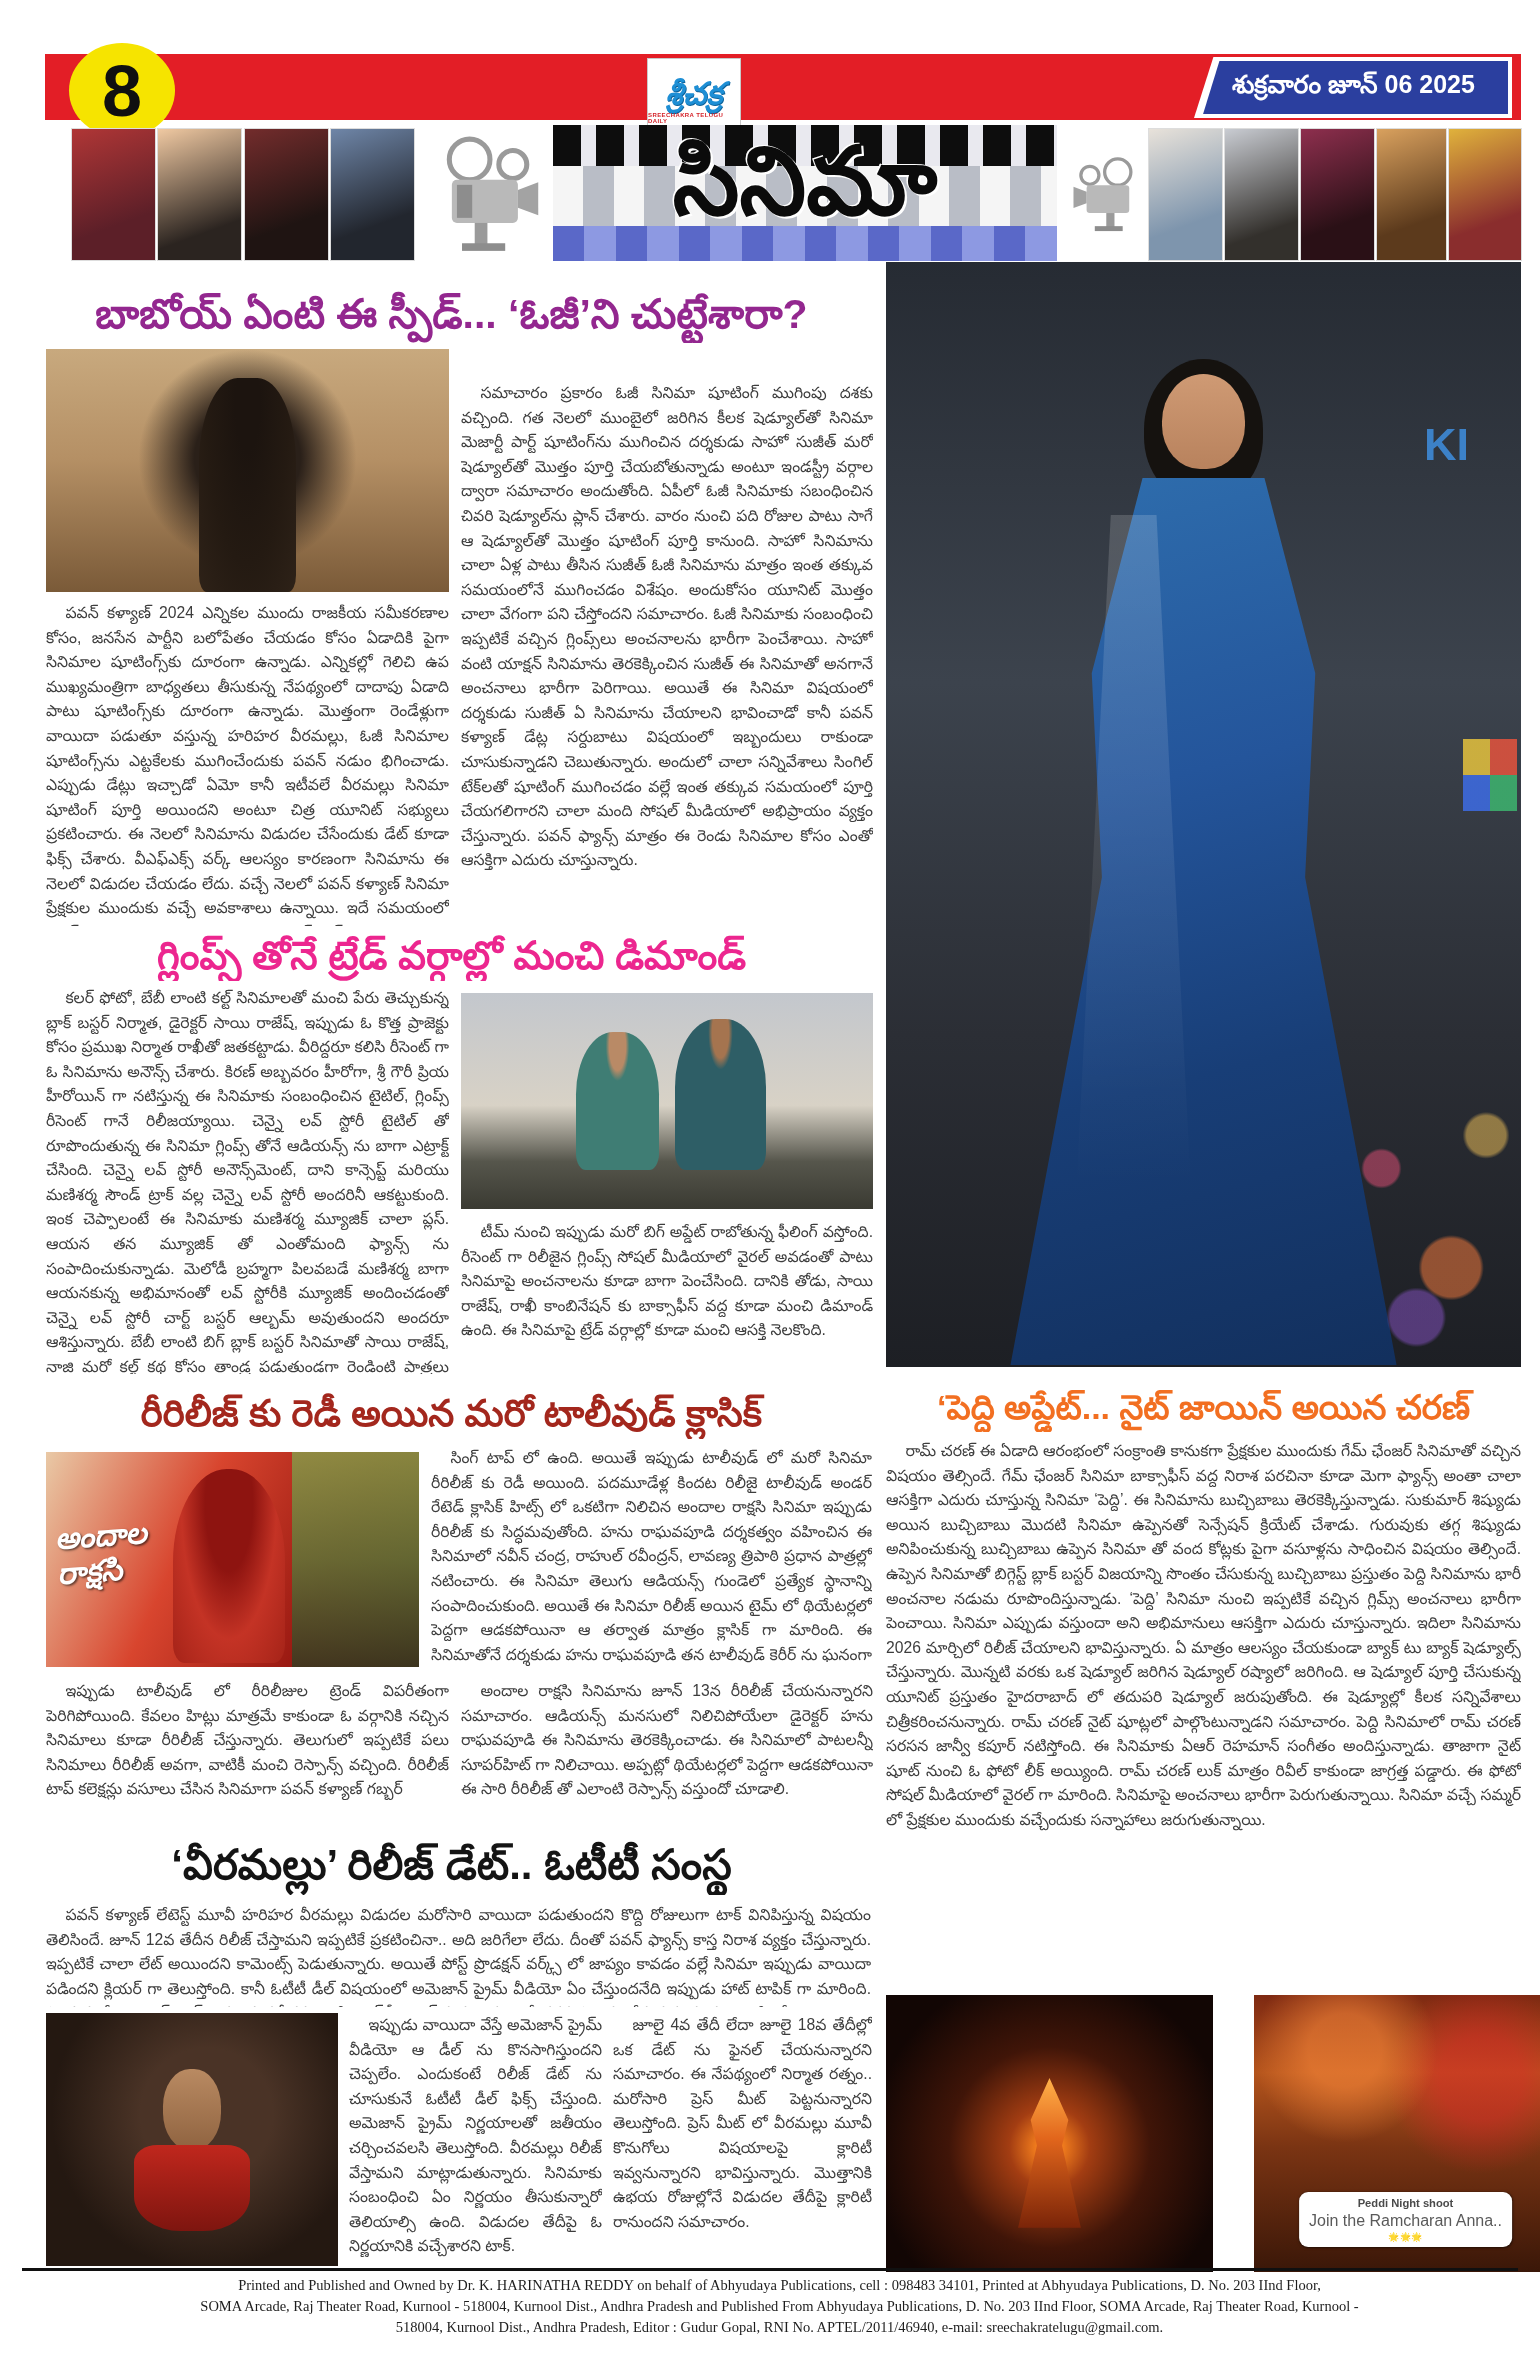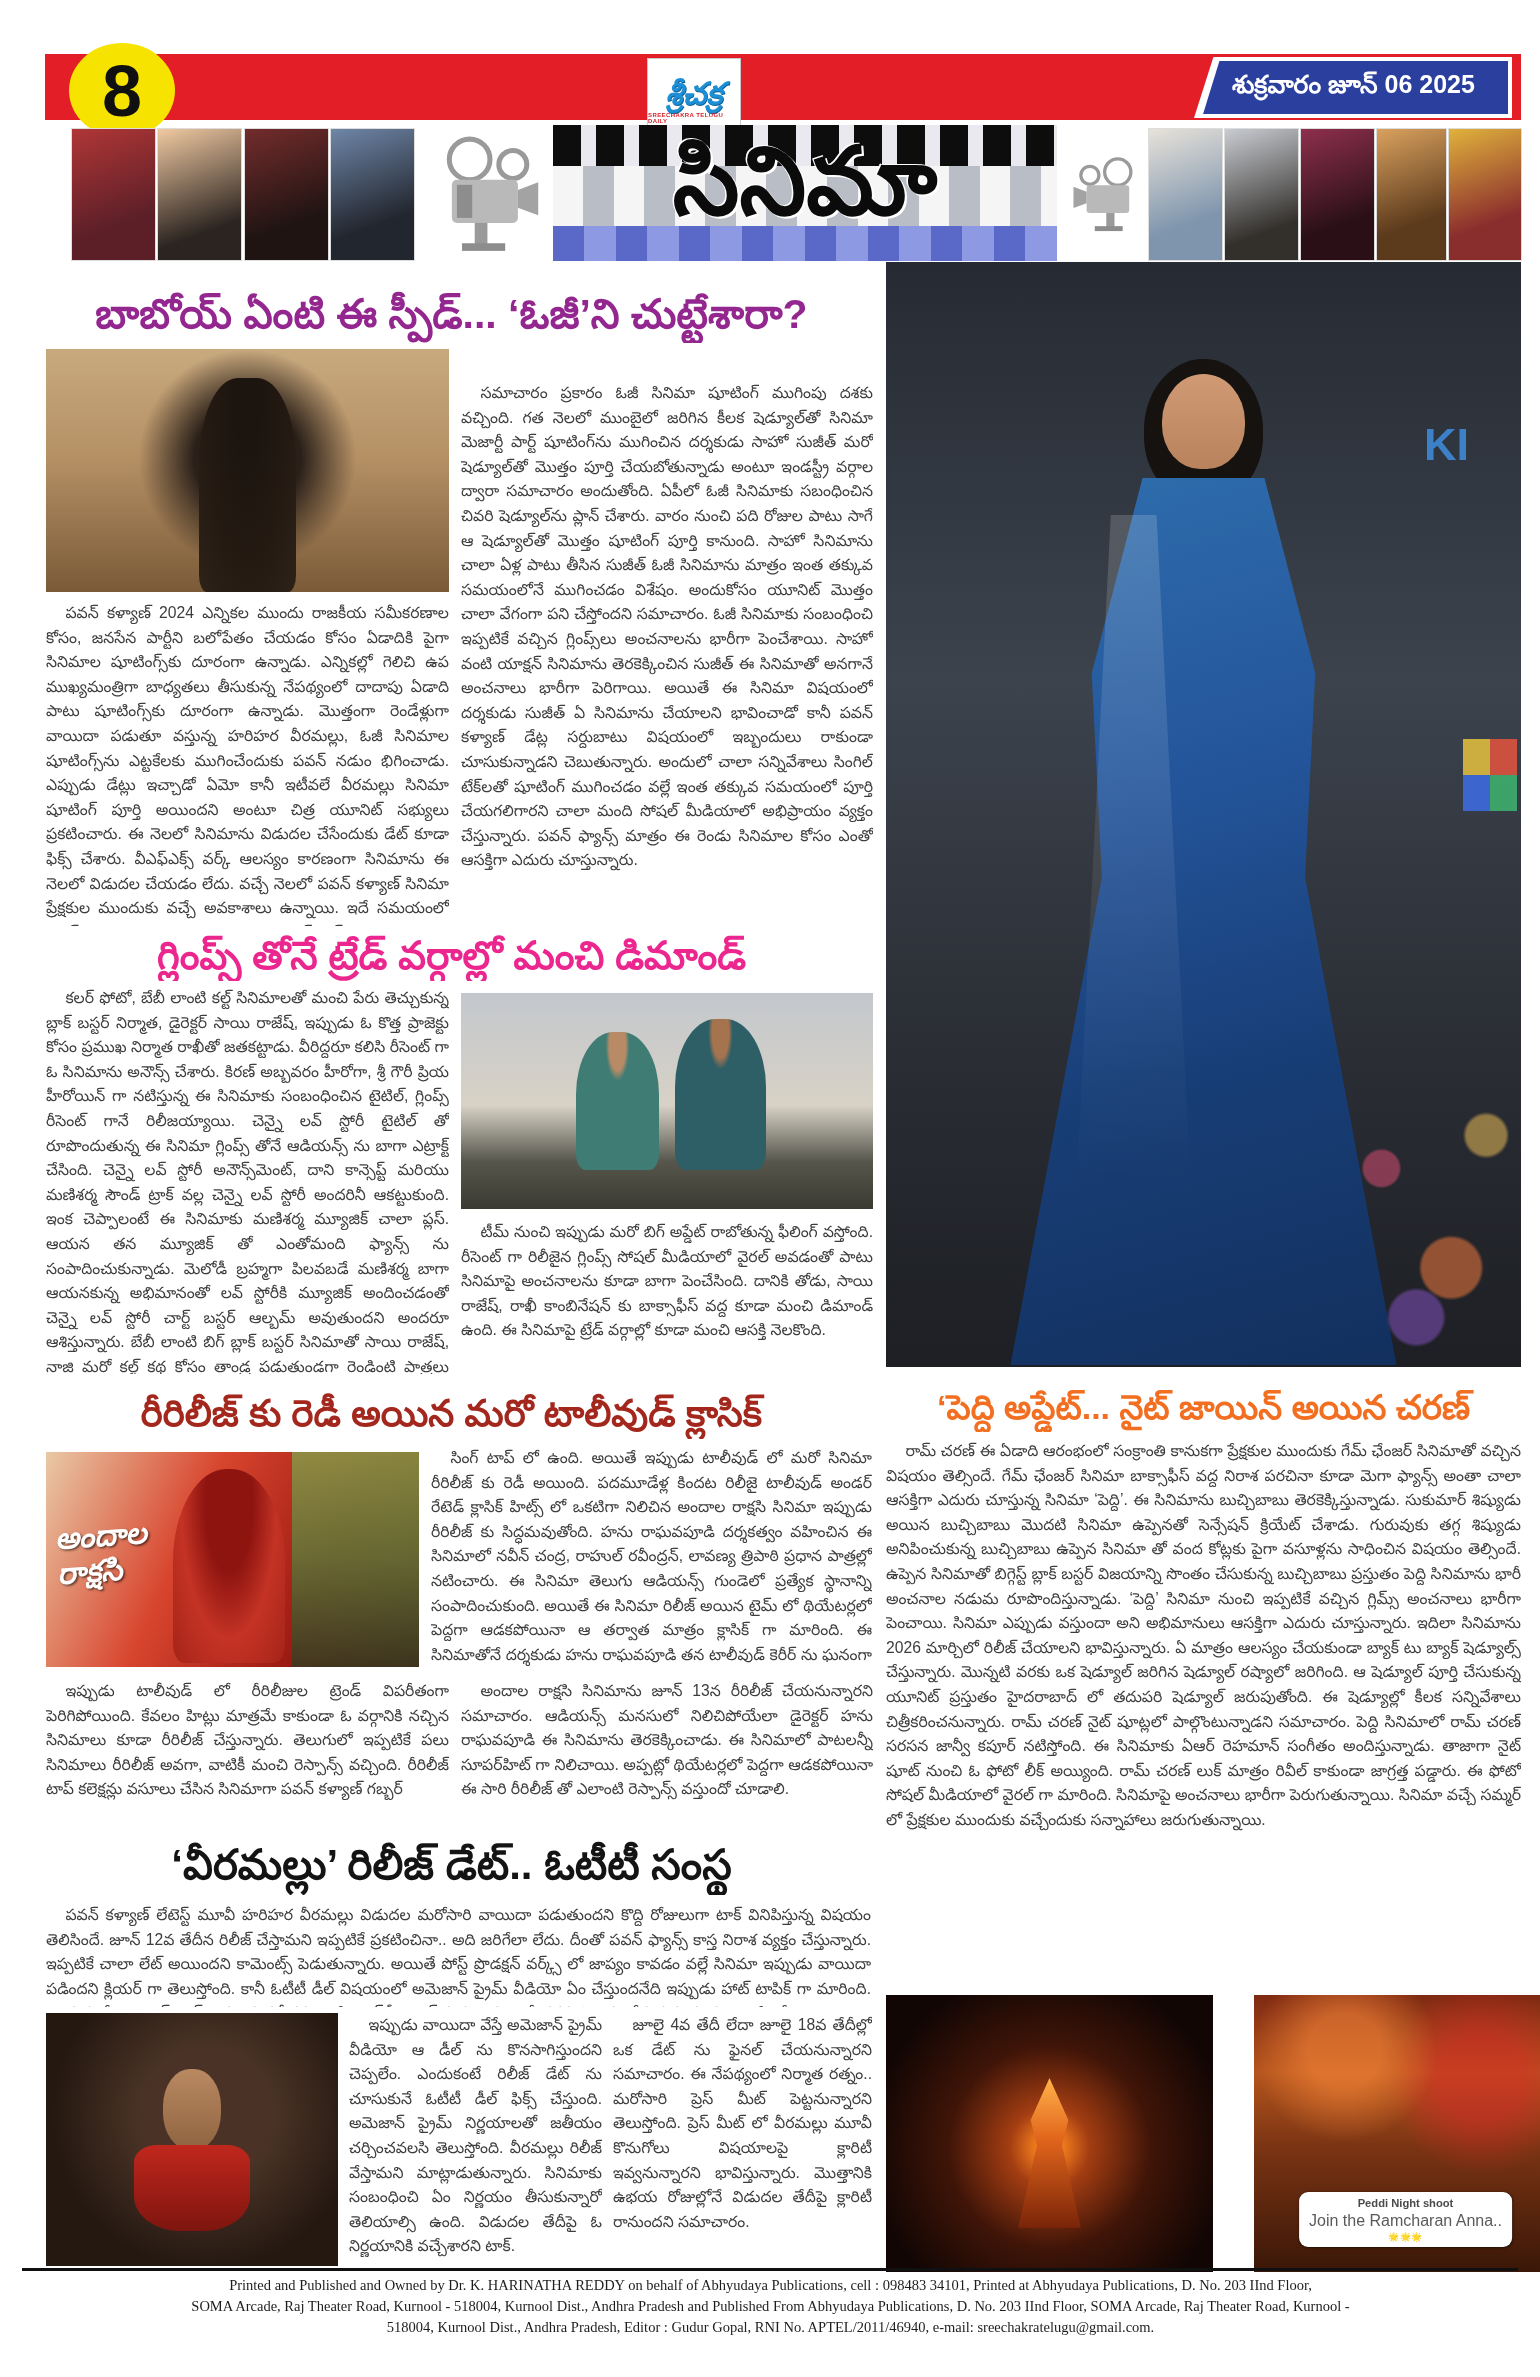--- a/index.html
+++ b/index.html
@@ -257,20 +257,20 @@
   <div class="abs ph night" style="left:1218px;top:1995px;width:303px;height:277px;margin-left:36px;">
     <div class="glow"></div>
     <div class="pill">
       <div class="l1">Peddi Night shoot</div>
       <div class="l2">Join the Ramcharan Anna..</div>
       <div class="l3">🌟🌟🌟</div>
     </div>
   </div>
 
   <div class="abs rule" style="left:22.4px;top:2268px;width:1496px;height:3px;"></div>
-  <div class="abs footer" style="left:25px;top:2275px;width:1491px;height:69px;">
+  <div class="abs footer" style="left:34px;top:2275px;width:1491px;height:69px;">
     <div>Printed and Published and Owned by Dr. K. HARINATHA REDDY on behalf of Abhyudaya Publications, cell : 098483 34101, Printed at Abhyudaya Publications, D. No. 203 IInd Floor,</div>
     <div>SOMA Arcade, Raj Theater Road, Kurnool - 518004, Kurnool Dist., Andhra Pradesh and Published From Abhyudaya Publications, D. No. 203 IInd Floor, SOMA Arcade, Raj Theater Road, Kurnool -</div>
     <div>518004, Kurnool Dist., Andhra Pradesh, Editor : Gudur Gopal, RNI No. APTEL/2011/46940, e-mail: sreechakratelugu@gmail.com.</div>
   </div>
 
 </div>
 
 
 </body></html>

